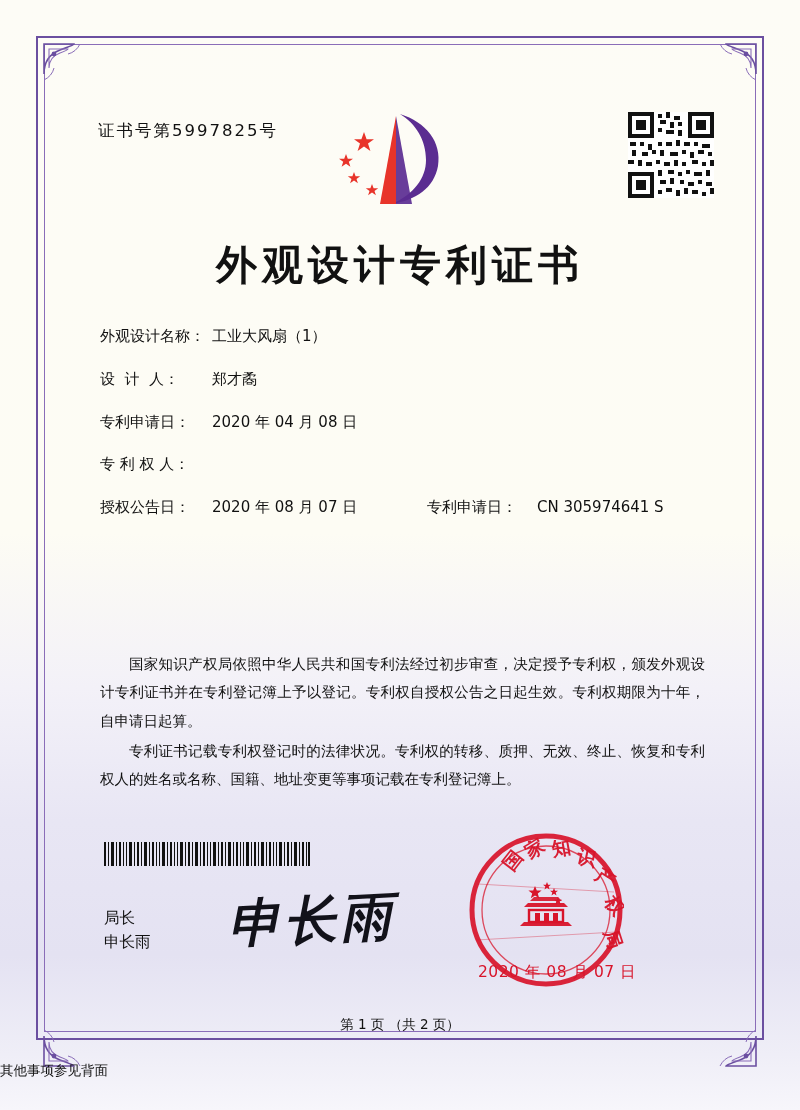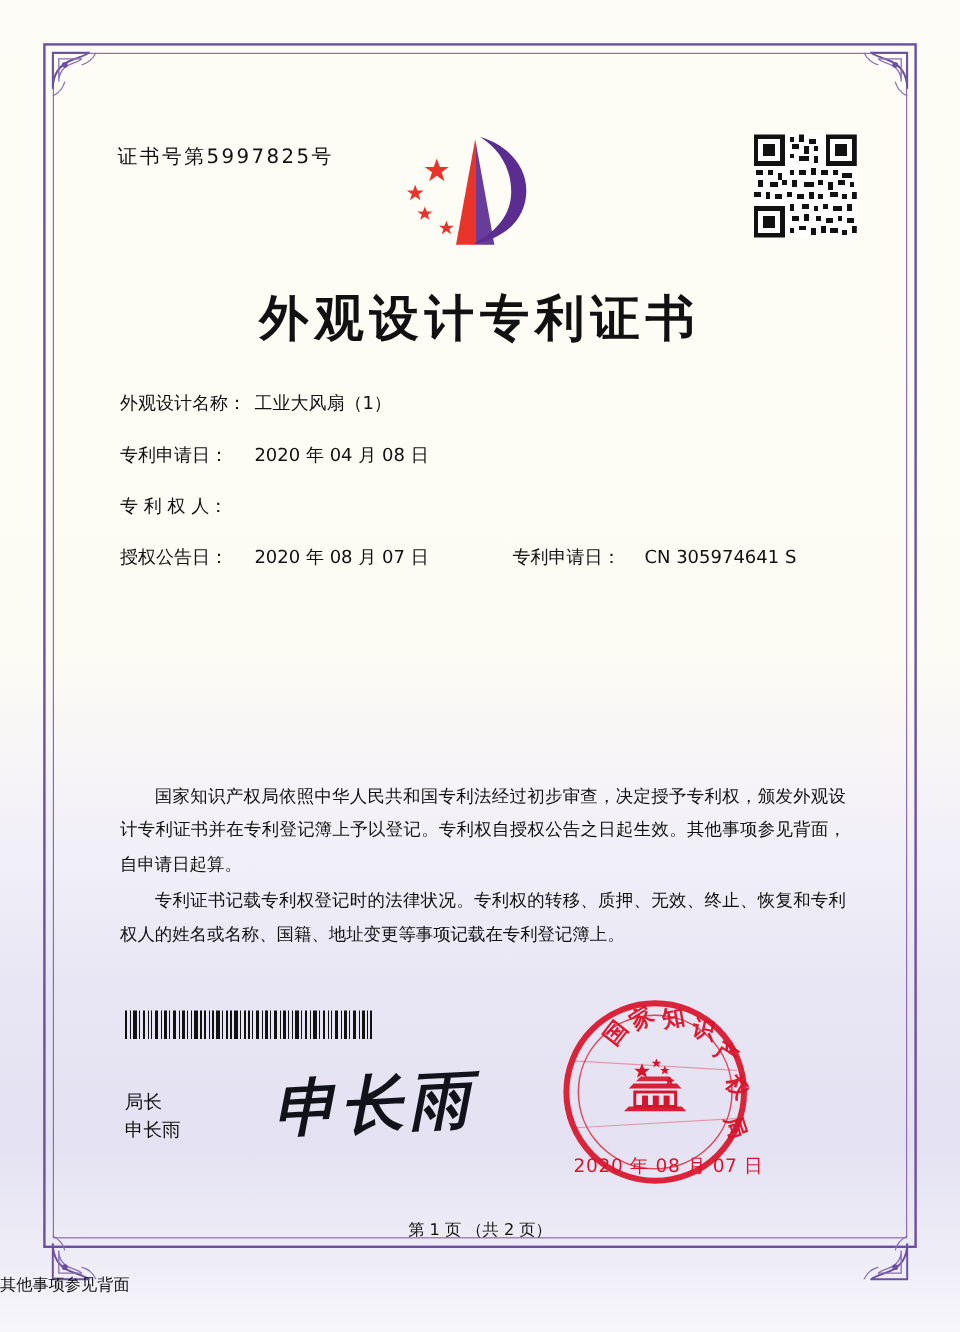--- a/index.html
+++ b/index.html
@@ -363,20 +363,24 @@
 
   <div class="title">外观设计专利证书</div>
 
   <div class="fields">
 
     <div class="field-row">
       <div class="field-label">外观设计名称：</div>
       <div class="field-value">工业大风扇（1）</div>
     </div>
 
+    <div class="field-row">
+      <div class="field-label">设  计  人：</div>
+      <div class="field-value">郑才矞</div>
+    </div>
 
 
     <div class="field-row">
       <div class="field-label">专利申请日：</div>
       <div class="field-value">2020 年 04 月 08 日</div>
     </div>
 
     <div class="field-row">
       <div class="field-label">专 利 权 人：</div>
     </div>
@@ -385,21 +389,21 @@
     <div class="field-row two-col">
       <div class="field-label">授权公告日：</div>
       <div class="field-value">2020 年 08 月 07 日</div>
       <div class="field-label2">专利申请日：</div>
       <div class="field-value2">CN 305974641 S</div>
     </div>
 
   </div>
 
   <div class="body-text">
-    <p>国家知识产权局依照中华人民共和国专利法经过初步审查，决定授予专利权，颁发外观设计专利证书并在专利登记簿上予以登记。专利权自授权公告之日起生效。其他事项参见背面，自申请日起算。</p>
+    <p>国家知识产权局依照中华人民共和国专利法经过初步审查，决定授予专利权，颁发外观设计专利证书并在专利登记簿上予以登记。专利权自授权公告之日起生效。专利权期限为十年，自申请日起算。</p>
     <p>专利证书记载专利权登记时的法律状况。专利权的转移、质押、无效、终止、恢复和专利权人的姓名或名称、国籍、地址变更等事项记载在专利登记簿上。</p>
   </div>
 
   <div class="barcode">
     <svg viewBox="0 0 206 24" width="206" height="24" shape-rendering="crispEdges">
       <rect width="206" height="24" fill="#ffffff" opacity="0"></rect>
       <g fill="#111111">
         <rect x="0" y="0" width="2" height="24"></rect>
           <rect x="4" y="0" width="1" height="24"></rect>
         <rect x="7" y="0" width="3" height="24"></rect>

